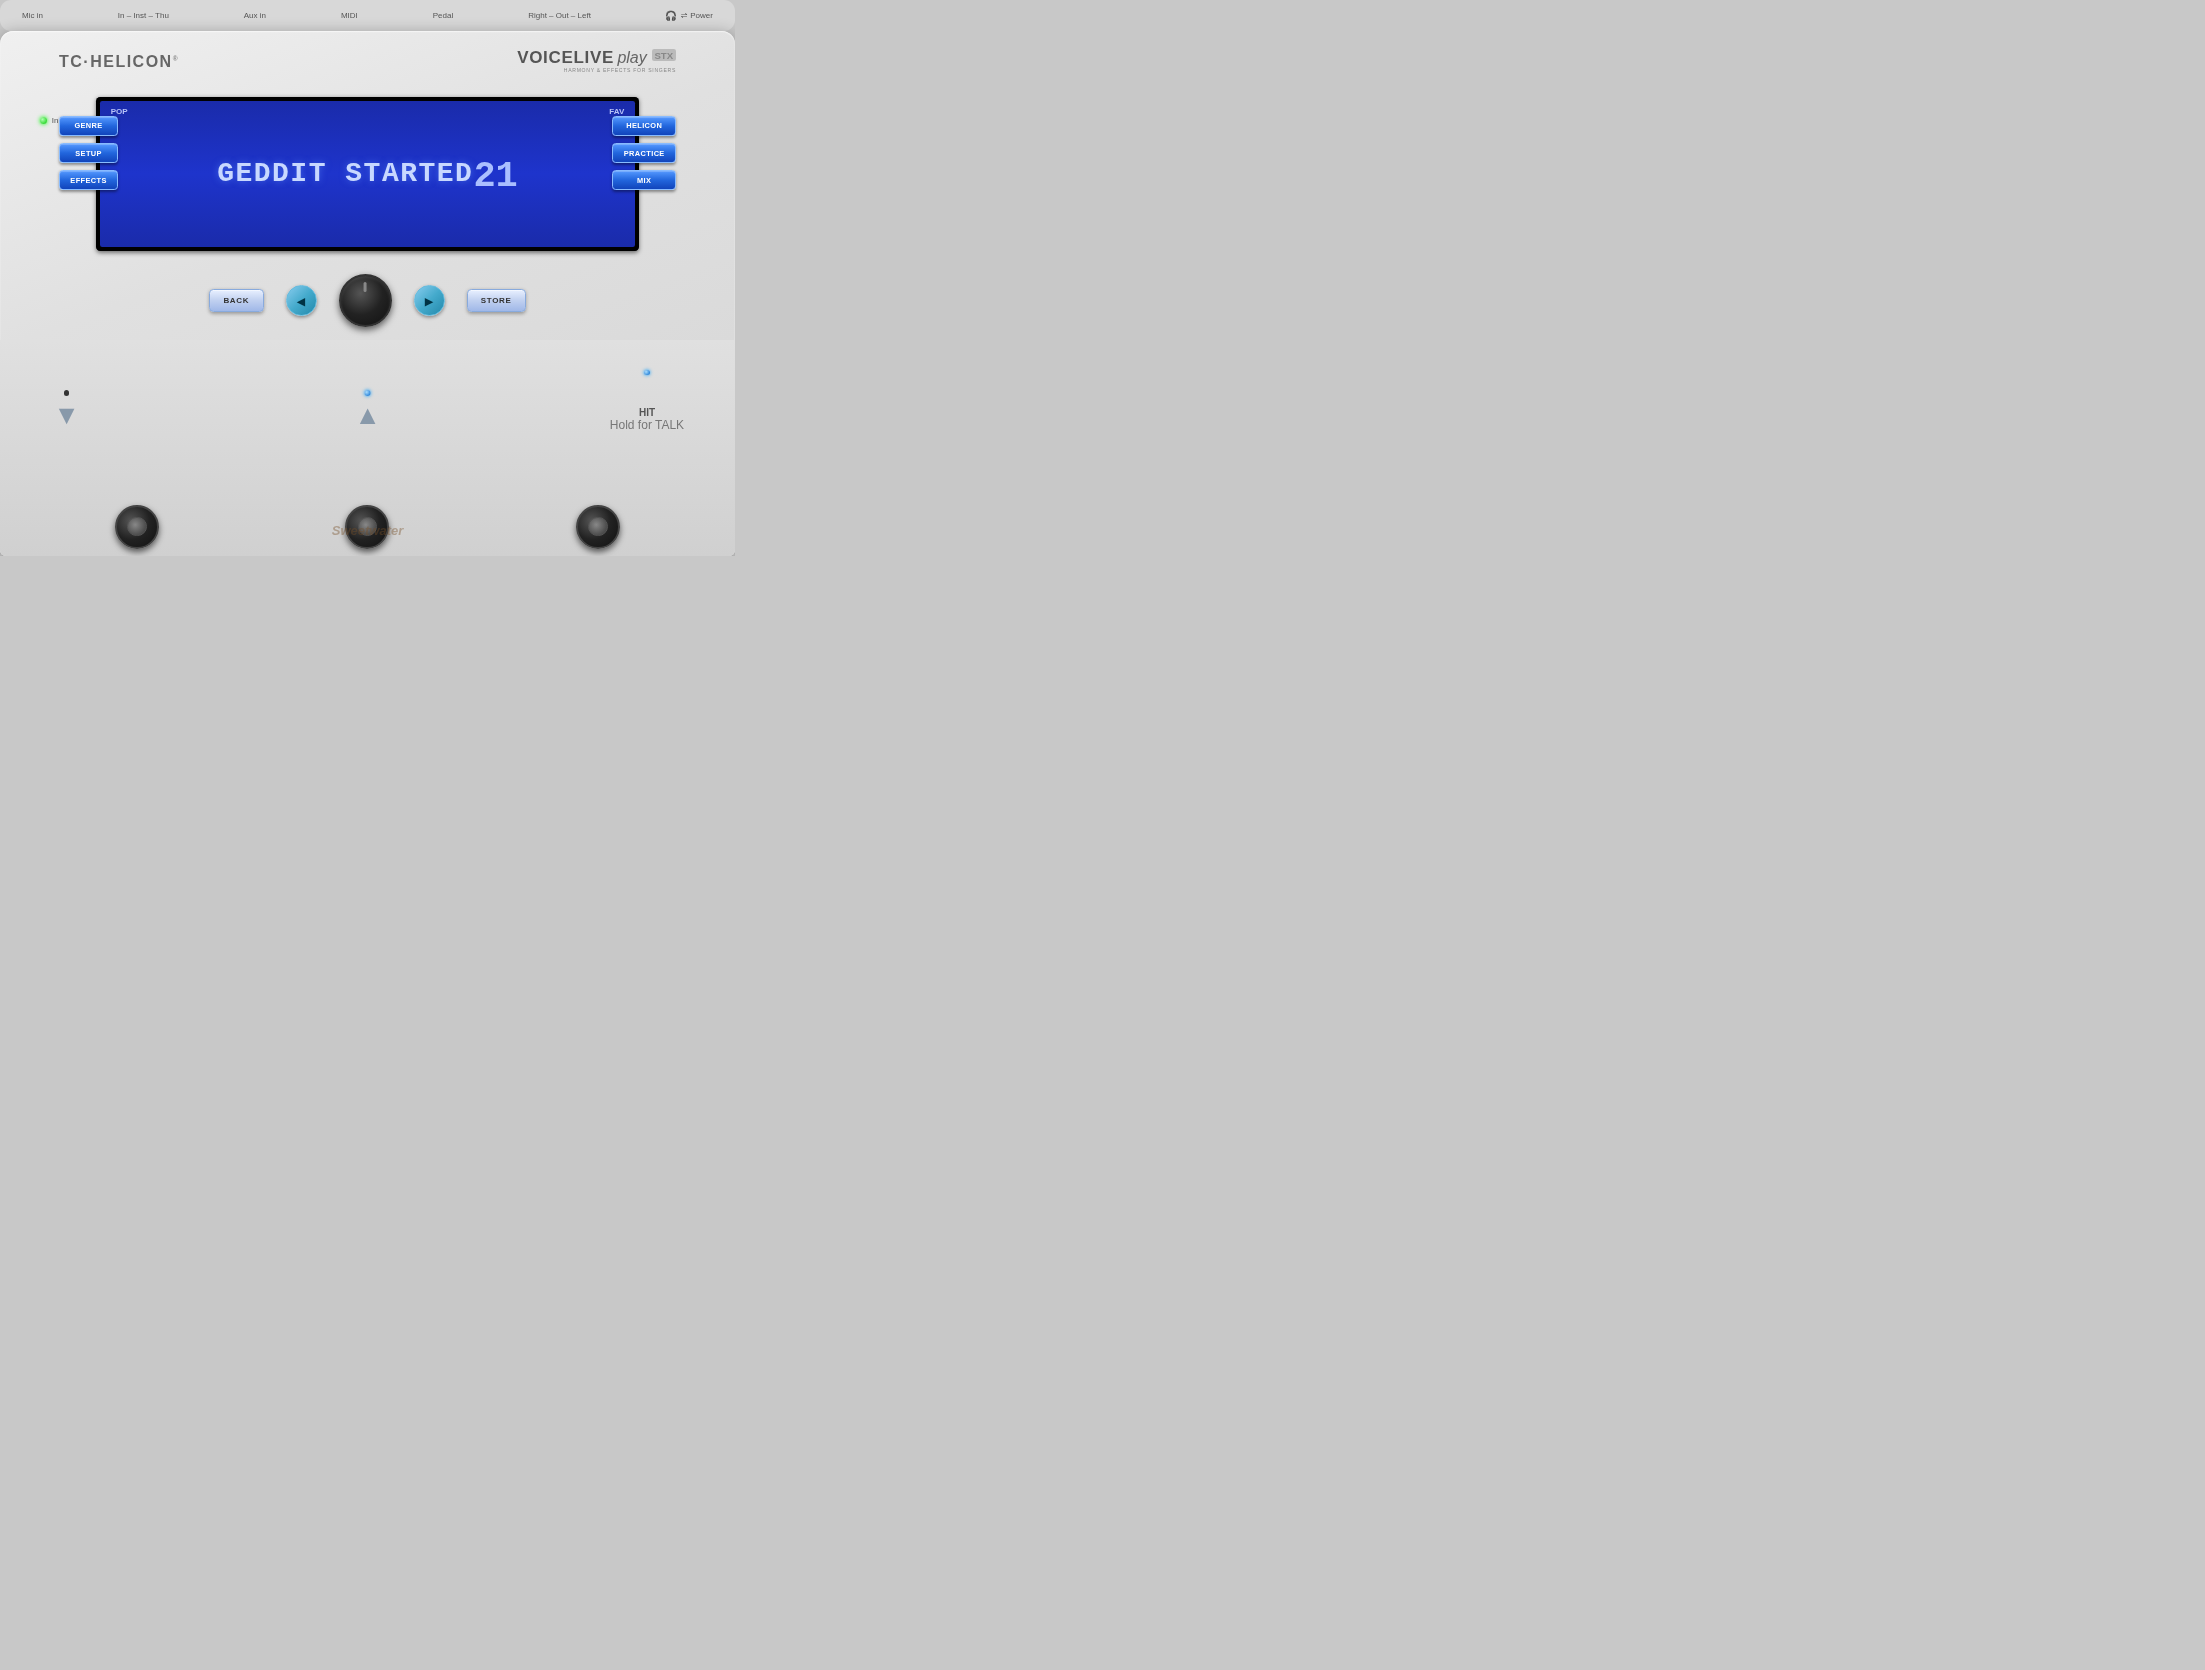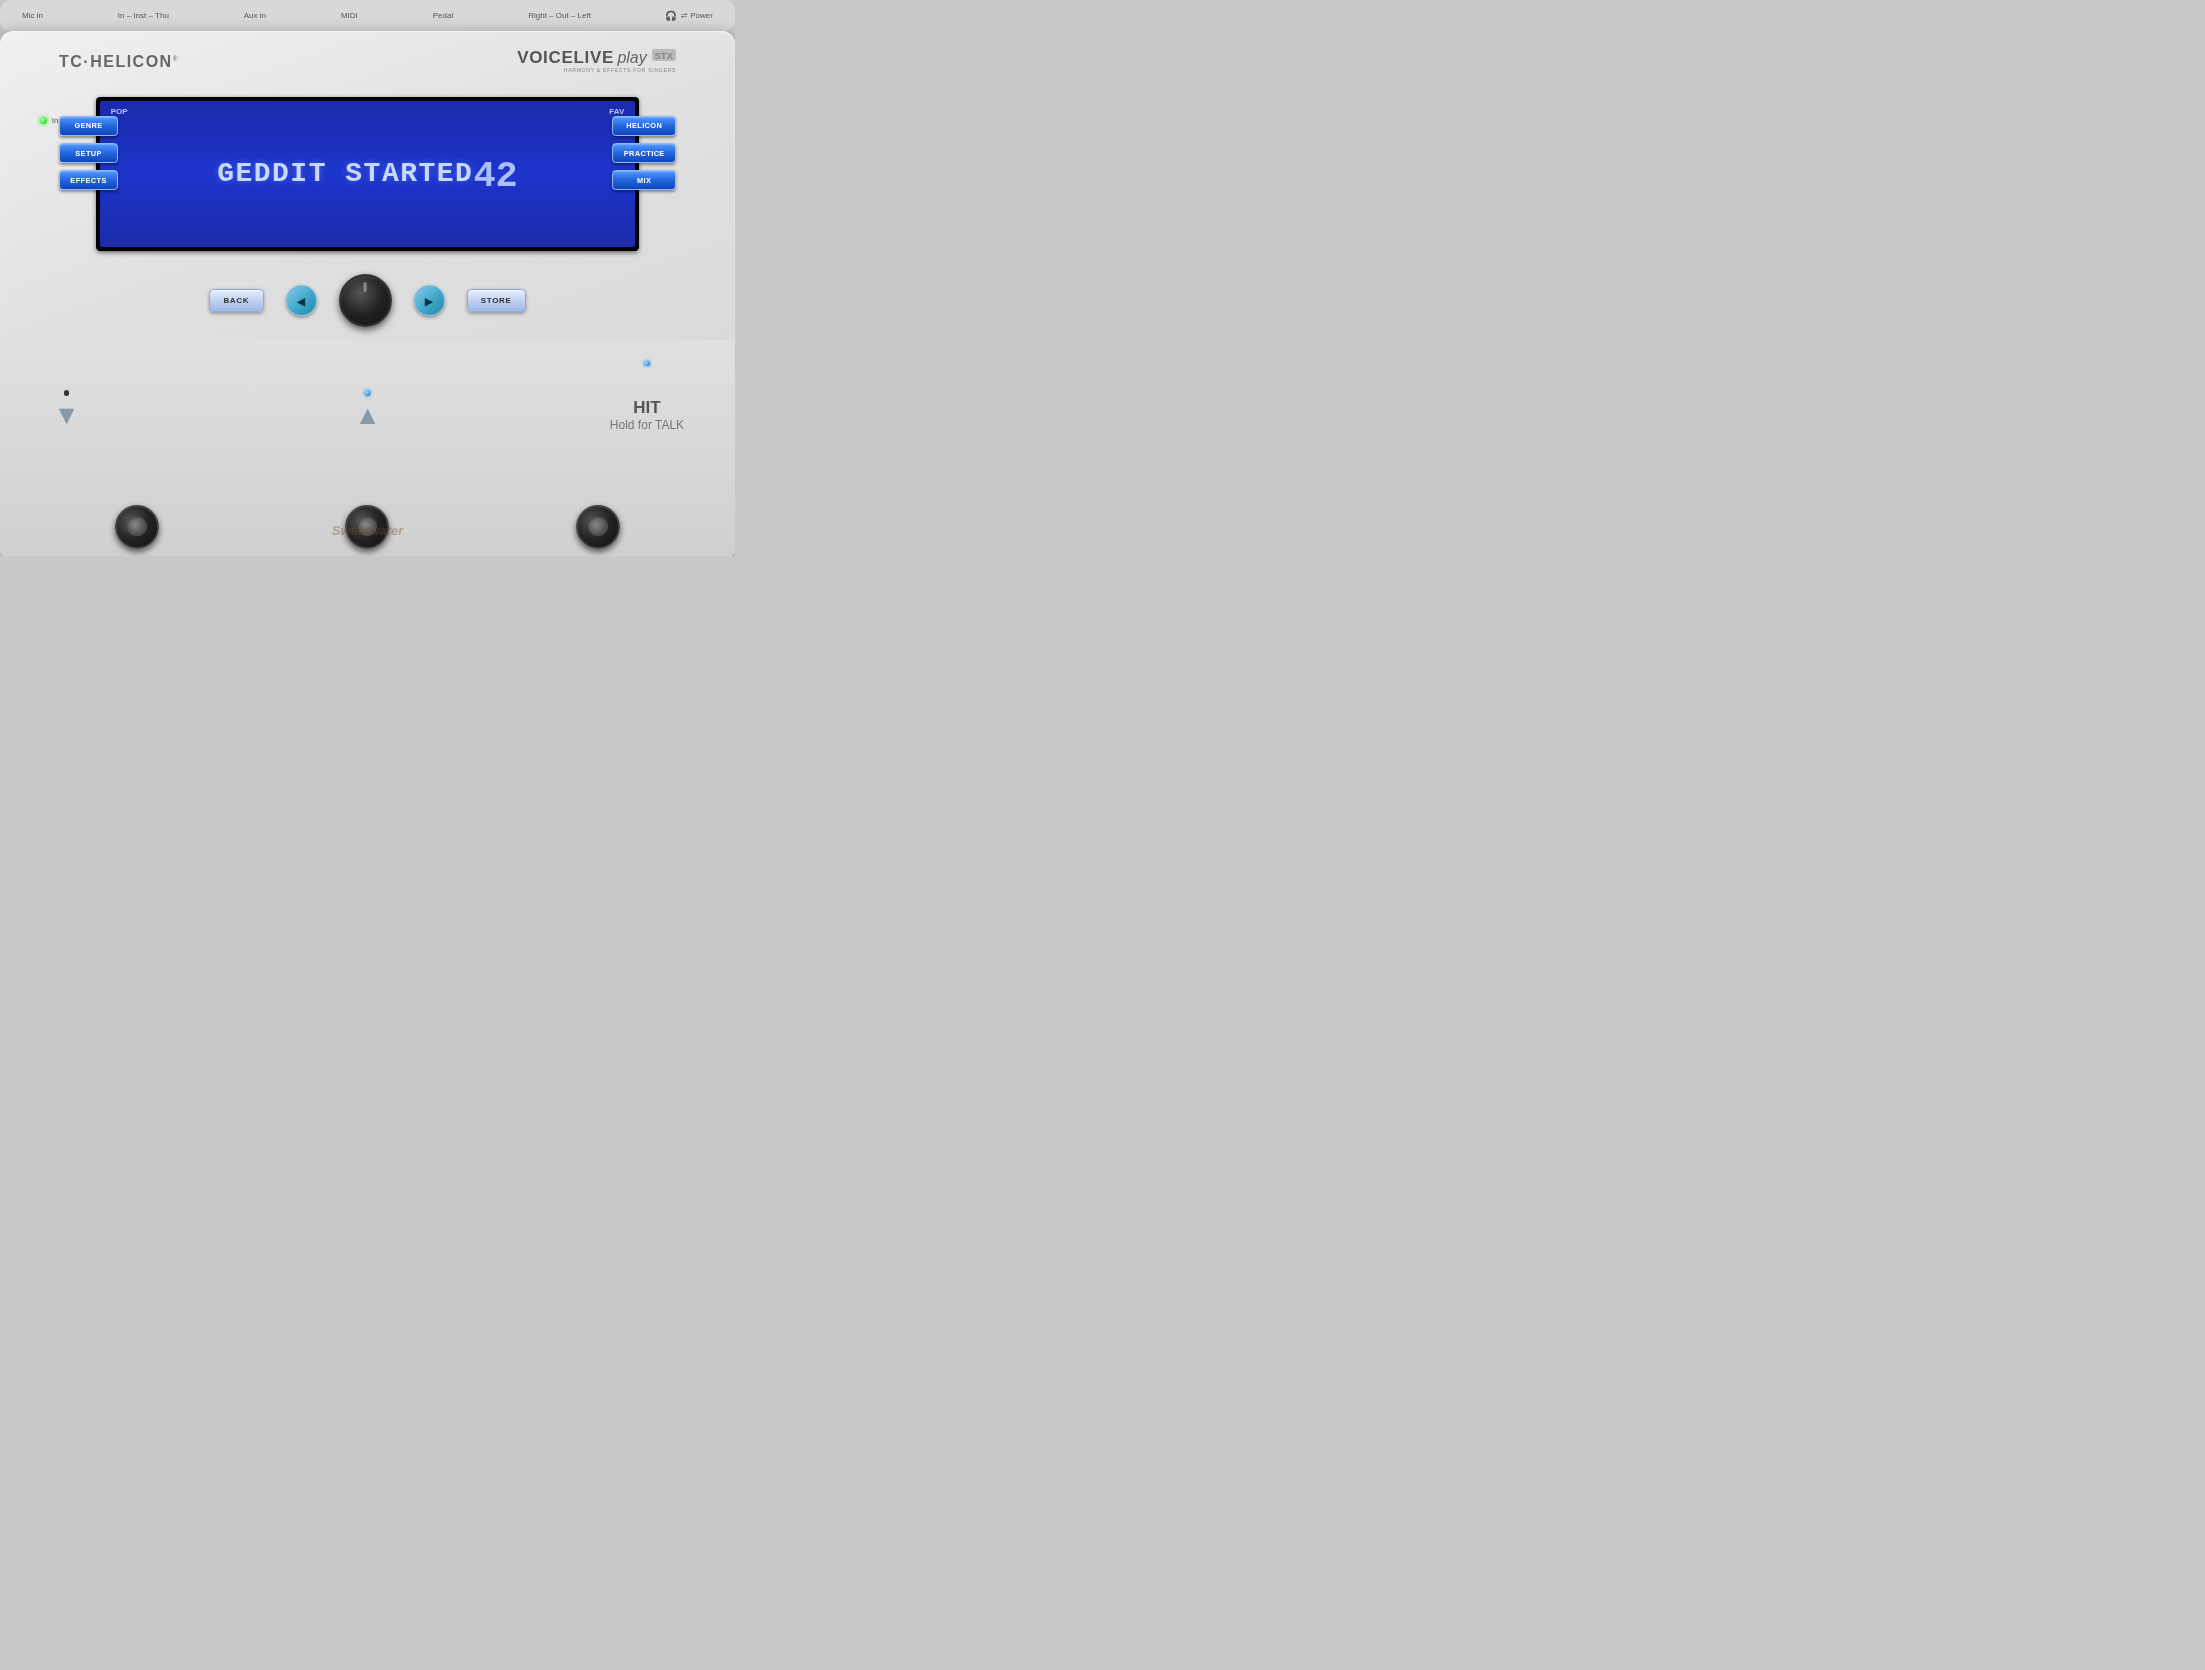--- a/index.html
+++ b/index.html
@@ -348,21 +348,21 @@
       line-height: 1;
       margin-bottom: 7.4px;
     }
 
     .hit-label {
       text-align: center;
       margin-bottom: 3.7px;
     }
 
     .hit-label .hit-text {
-      font-size: 17px;
+      font-size: 10px;
       font-weight: bold;
       color: #555;
       display: block;
       margin-top: 26px;
     }
 
     .hit-label .hold-text {
       font-size: 12px;
       color: #777;
       display: block;
@@ -491,21 +491,21 @@
   <div class="in-indicator">
     <div class="led-green"></div>
     <span class="in-label">In</span>
   </div>
 
   <div class="display-screen">
     <div class="display-inner">
       <span class="display-corner-top-left">POP</span>
       <span class="display-corner-top-right">FAV</span>
       <div class="display-main-text">GEDDIT STARTED</div>
-      <div class="display-number">42</div>
+      <div class="display-number">21</div>
     </div>
   </div>
 
   <div class="left-buttons">
     <button class="lcd-button">GENRE</button>
     <button class="lcd-button">SETUP</button>
     <button class="lcd-button">EFFECTS</button>
   </div>
 
   <div class="right-buttons">

